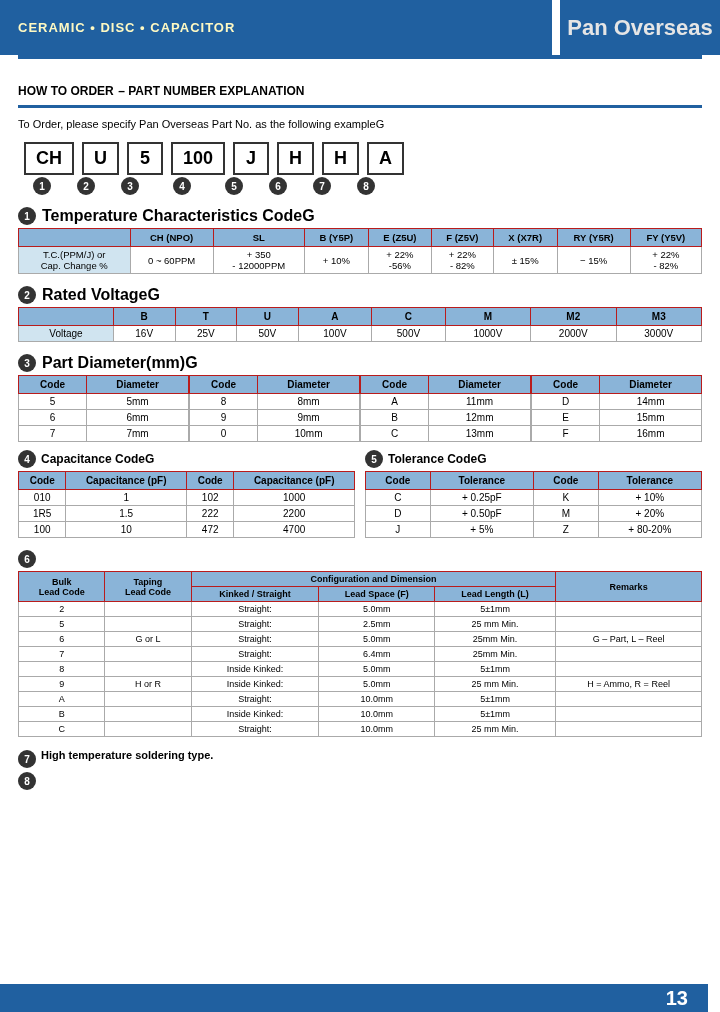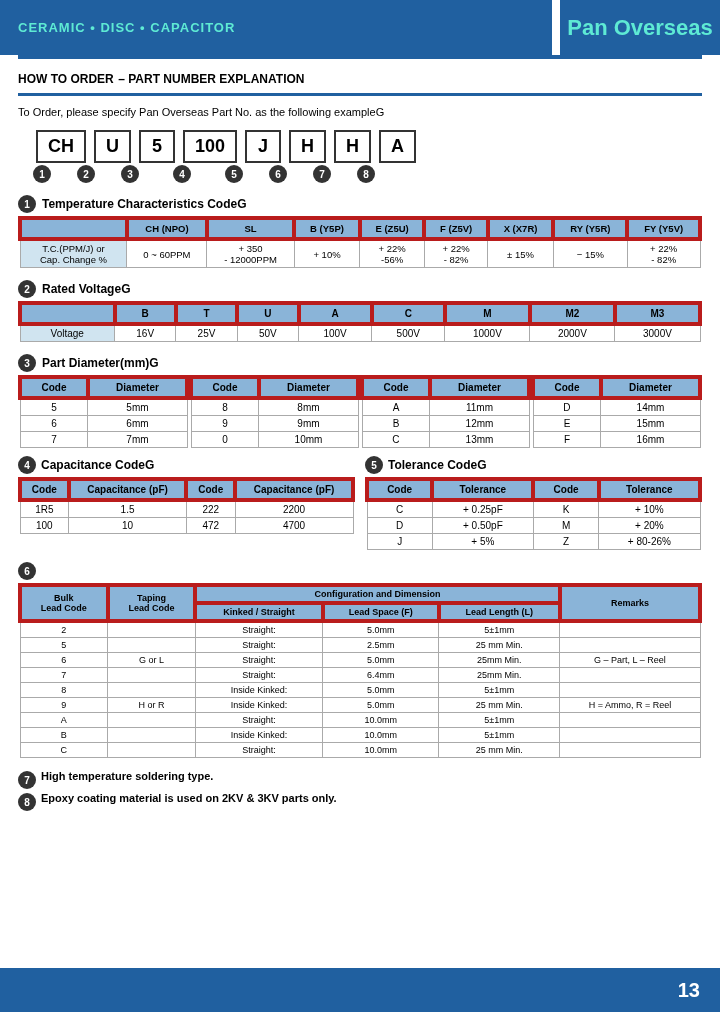--- a/index.html
+++ b/index.html
@@ -27,47 +27,48 @@
       margin-bottom: 0;
     }
     .header-blue {
       background: #2060a0;
       flex: 1;
       display: flex;
       align-items: center;
       padding-left: 18px;
     }
     .header-blue span {
-      color: #5eead4;
+      color: #fef9c3;
       font-size: 13px;
       font-weight: bold;
       letter-spacing: 1px;
     }
     .header-brand {
       background: #2060a0;
       width: 160px;
       display: flex;
       align-items: center;
       justify-content: center;
       margin-left: 8px;
     }
     .header-brand span {
-      color: #5eead4;
+      color: #e5e5e5;
       font-size: 22px;
       font-weight: bold;
     }
     
     .accent-line {
       height: 4px;
       background: #2060a0;
       margin: 0 18px;
     }
     
     .section-main-title {
       padding: 10px 18px 4px 18px;
+      margin-top: 12px;
     }
     .section-main-title h2 {
       font-size: 16px;
       font-style: italic;
       font-weight: bold;
     }
     .section-main-title h2 span {
       font-style: normal;
       font-size: 12px;
       font-weight: bold;
@@ -80,21 +81,20 @@
     .intro-text {
       padding: 4px 18px 8px 18px;
       font-size: 11px;
     }
     
     .part-number-row {
       display: flex;
       align-items: center;
       padding: 4px 18px 0 24px;
       gap: 8px;
-      margin-left: 12px;
     }
     .pn-box {
       border: 2px solid #333;
       padding: 4px 10px;
       font-size: 18px;
       font-weight: bold;
       min-width: 36px;
       text-align: center;
     }
     .pn-box.wide { min-width: 52px; }
@@ -126,34 +126,34 @@
     
     .sec-header {
       display: flex;
       align-items: center;
       padding: 4px 18px 3px 18px;
       gap: 6px;
     }
     .sec-header .circle { background: #333; }
     .sec-header-text {
       font-weight: bold;
-      font-size: 12px;
+      font-size: 16px;
     }
     
     .tbl-wrap {
       margin: 0 18px 8px 18px;
     }
     table {
       border-collapse: collapse;
       width: 100%;
       font-size: 10px;
     }
     th {
       background: #8ab4d8;
-      border: 4px solid #b91c1c;
+      border: 1px solid #b91c1c;
       padding: 3px 5px;
       text-align: center;
       font-weight: bold;
     }
     td {
       border: 1px solid #aaa;
       padding: 2px 5px;
       text-align: center;
     }
     td.label-cell {
@@ -182,22 +182,22 @@
       gap: 5px;
     }
     
     .lead-table th { font-size: 9px; padding: 2px 3px; margin-left: 35px; }
     .lead-table td { font-size: 9px; padding: 2px 3px; }
     
     .footer {
       position: absolute;
       bottom: 0;
       left: 0;
-      right: 0;
-      height: 44px;
+      right: 12px;
+      height: 28px;
       background: #2060a0;
       display: flex;
       align-items: center;
       justify-content: flex-end;
       padding-right: 20px;
     }
     .footer span {
       color: #fff;
       font-size: 20px;
       font-weight: bold;
@@ -442,20 +442,26 @@
         <thead>
           <tr>
             <th>Code</th>
             <th>Capacitance (pF)</th>
             <th>Code</th>
             <th>Capacitance (pF)</th>
           </tr>
         </thead>
         <tbody>
           <tr>
+              <td>010</td>
+              <td>1</td>
+              <td>102</td>
+              <td>1000</td>
+            </tr>
+          <tr>
               <td>1R5</td>
               <td>1.5</td>
               <td>222</td>
               <td>2200</td>
             </tr>
           <tr>
               <td>100</td>
               <td>10</td>
               <td>472</td>
               <td>4700</td>
@@ -488,21 +494,21 @@
           <tr>
               <td>D</td>
               <td>+ 0.50pF</td>
               <td>M</td>
               <td>+ 20%</td>
             </tr>
           <tr>
               <td>J</td>
               <td>+ 5%</td>
               <td>Z</td>
-              <td>+ 80-26%</td>
+              <td>+ 80-20%</td>
             </tr>
         </tbody>
       </table>
     </div>
   </div>
 
   <div class="sec-header">
     <span class="circle">6</span>
   </div>
   <div class="tbl-wrap">
@@ -597,21 +603,20 @@
     </table>
   </div>
 
   <div class="notes-section">
     <div class="note-line">
       <span class="circle">7</span>
       <span class="note-text">High temperature soldering type.</span>
     </div>
     <div class="note-line">
       <span class="circle">8</span>
-      <span class="note-text">Epoxy coating material is used on 2KV &amp; 3KV parts only.</span>
     </div>
   </div>
 
   <div class="footer">
     <span>13</span>
   </div>
 
 </div>
 
 </body></html>

